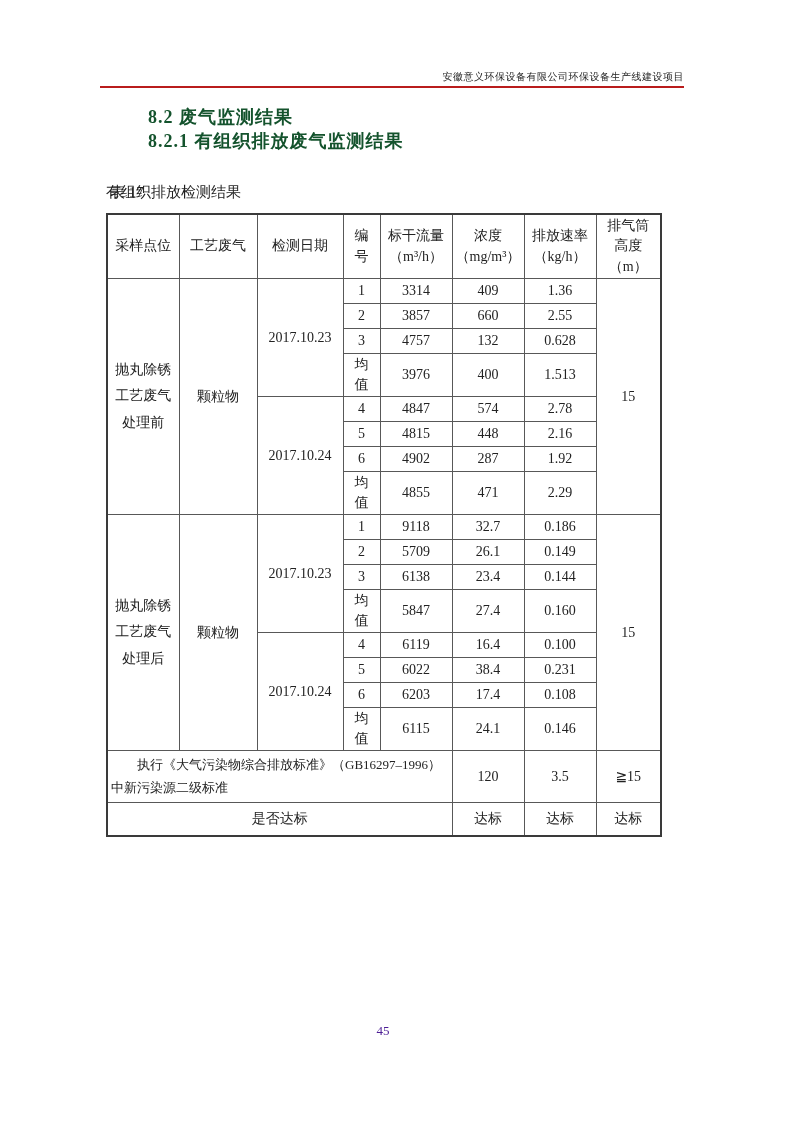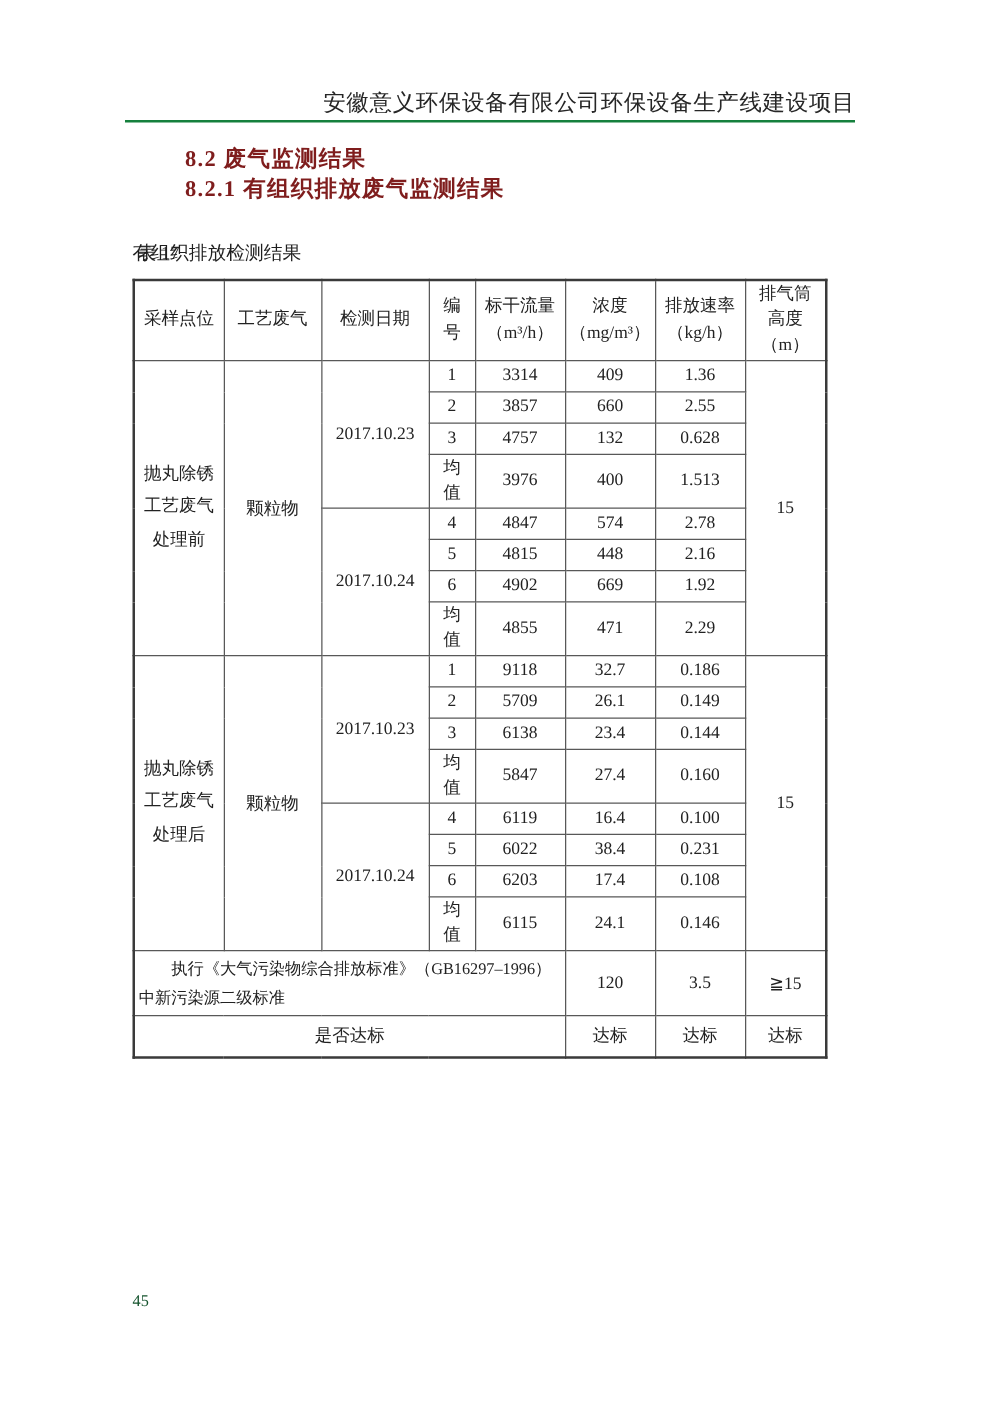--- a/index.html
+++ b/index.html
@@ -6,26 +6,26 @@
   body{
     width:794px;height:1123px;overflow:hidden;
     font-family:"Liberation Serif","DejaVu Serif",serif;
     color:#1f1f1f;
   }
   .sheet{position:relative;width:794px;height:1123px;}
   .content{margin-left:100px;width:584px;}
 
   .page-header{
     padding-top:70px;padding-bottom:2px;
-    border-bottom:2px solid #15803d;
-    text-align:right;font-size:18px;letter-spacing:0.5px;color:#262626;
+    border-bottom:2px solid #b91c1c;
+    text-align:right;font-size:10px;letter-spacing:0.5px;color:#262626;
   }
 
   .h1,.h2{
-    margin:0 0 0 48px;font-size:18px;font-weight:bold;color:#7f1d1d;
+    margin:0 0 0 48px;font-size:18px;font-weight:bold;color:#14532d;
     letter-spacing:1px;
   }
   .h1{margin-top:17px;}
   .h2{}
 
   .caption-row{
     position:relative;margin:30px 0 0 6px;width:554px;
     font-size:15px;height:21px;color:#1f1f1f;
   }
   .tbl-label{position:absolute;left:4px;top:0;text-align:center;}
@@ -50,21 +50,21 @@
   tr.r-comp{height:33px;}
   td.point{line-height:1.9;}
   td.avg-no{line-height:1.45;}
   td.std-label{
     text-align:left;text-indent:2em;font-size:13px;
     line-height:1.75;padding:0 3px;
   }
 
   .page-number{
     margin-top:186px;width:554px;margin-left:6px;
-    font-size:13px;color:#14532d;
+    text-align:center;font-size:13px;color:#4c1d95;
   }
 </style>
 </head>
 <body>
 
 <div class="sheet">
   <div class="content">
 
     <div class="page-header">
       <span>安徽意义环保设备有限公司环保设备生产线建设项目</span>
@@ -149,21 +149,21 @@
         </tr>
         <tr class="r-num">
           <td>5</td>
           <td>4815</td>
           <td>448</td>
           <td>2.16</td>
         </tr>
         <tr class="r-num">
           <td>6</td>
           <td>4902</td>
-          <td>669</td>
+          <td>287</td>
           <td>1.92</td>
         </tr>
         <tr class="r-avg">
           <td class="pre avg-no">均
 值</td>
           <td>4855</td>
           <td>471</td>
           <td>2.29</td>
         </tr>
 

